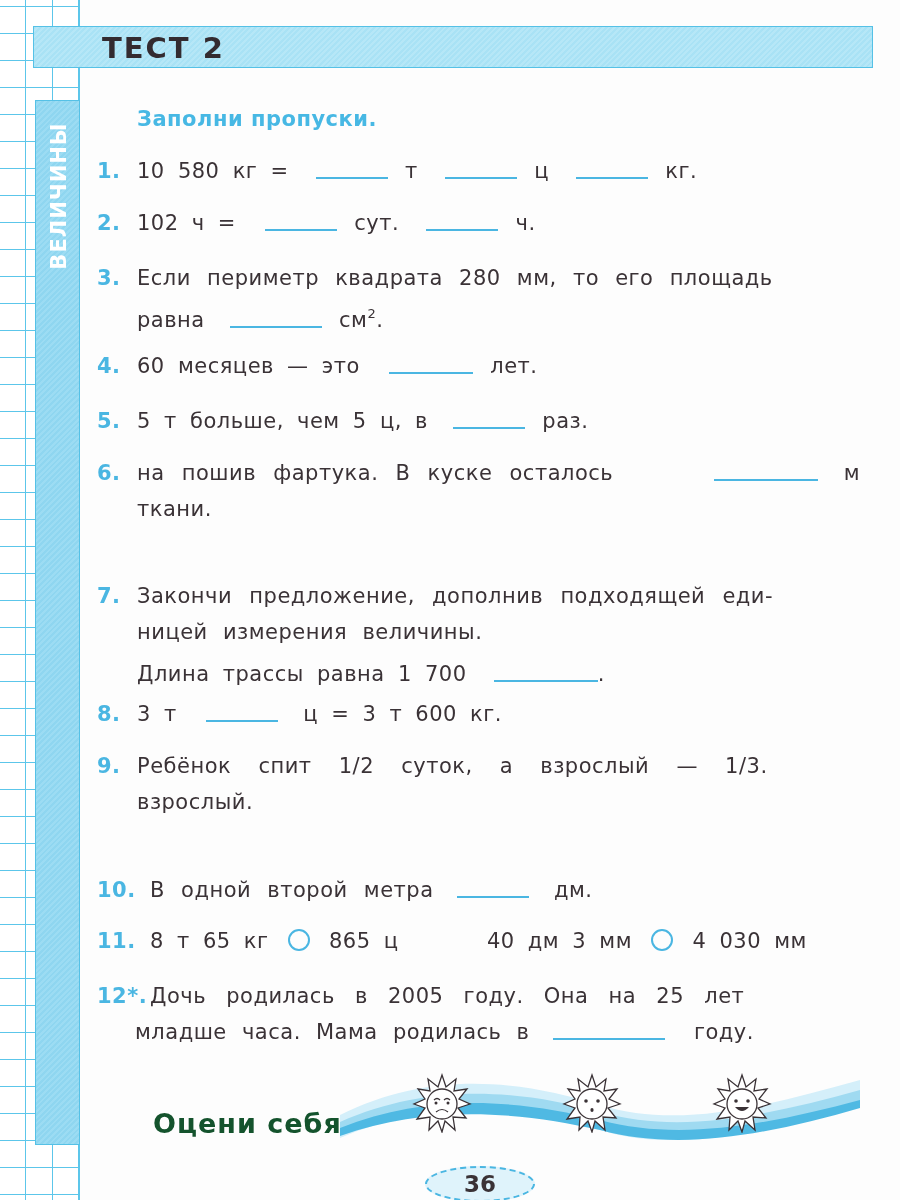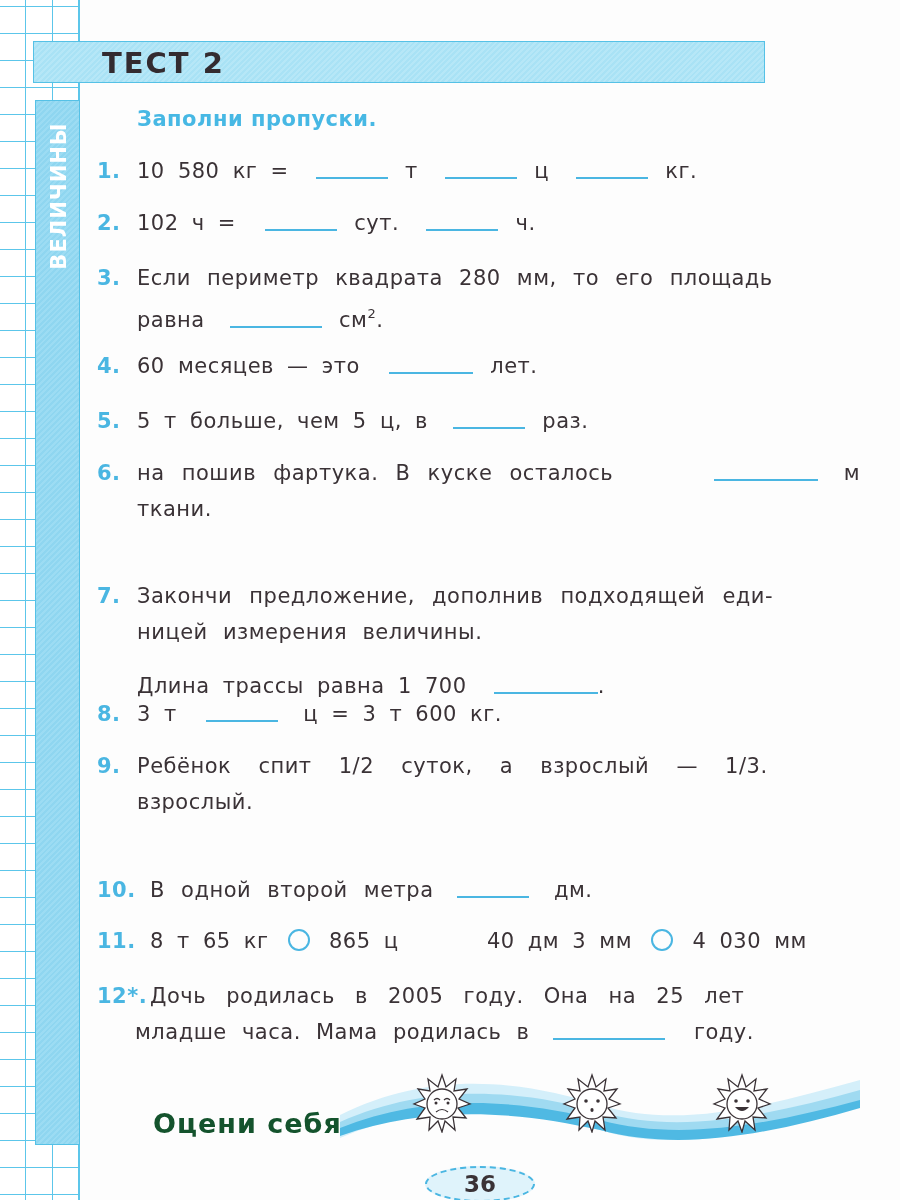--- a/index.html
+++ b/index.html
@@ -28,21 +28,21 @@
     position: absolute; left: 0; top: 0; width: 45px; height: 190px;
     display: flex; align-items: center; justify-content: center;
   }
   .side-tab-label span {
     display: inline-block; transform: rotate(-90deg); white-space: nowrap;
     color: #ffffff; font-weight: bold; font-size: 21px; letter-spacing: 1px;
     font-family: "DejaVu Sans", sans-serif;
   }
 
   .header-band {
-    position: absolute; left: 33px; top: 41px; width: 732px; height: 42px;
+    position: absolute; left: 33px; top: 26px; width: 840px; height: 42px;
     background: repeating-linear-gradient(135deg, #a9e2f5 0px, #a9e2f5 2px, #b6e7f7 2px, #b6e7f7 4px);
     border: 1.5px solid #55c1e6;
   }
   .header-title {
     position: absolute; left: 68px; top: 4px; font-size: 29px; font-weight: bold;
     color: #332b30; letter-spacing: 2px;
     font-family: "DejaVu Sans", sans-serif;
   }
   .variant-pill {
     position: absolute; right: 10px; top: 6px; height: 30px; width: 220px;
@@ -176,21 +176,21 @@
       </div>
       <div class="line">ткани.</div>
     </div>
   </div>
 
   <div class="task" style="top:428px">
     <span class="num">7.</span>
     <div class="txt">
       <div class="line" style="word-spacing:10px">Закончи предложение, дополнив подходящей еди-</div>
       <div class="line" style="word-spacing:8px">ницей измерения величины.</div>
-      <div class="line" style="margin-top:18px">
+      <div class="line" style="margin-top:6px">
         <span>Длина трассы равна 1 700</span>
         <span class="blank" style="width:104px;margin-left:14px;margin-right:0"></span><span>.</span>
       </div>
     </div>
   </div>
 
   <div class="task" style="top:546px">
     <span class="num">8.</span>
     <div class="txt line">
       <span>3 т</span>

